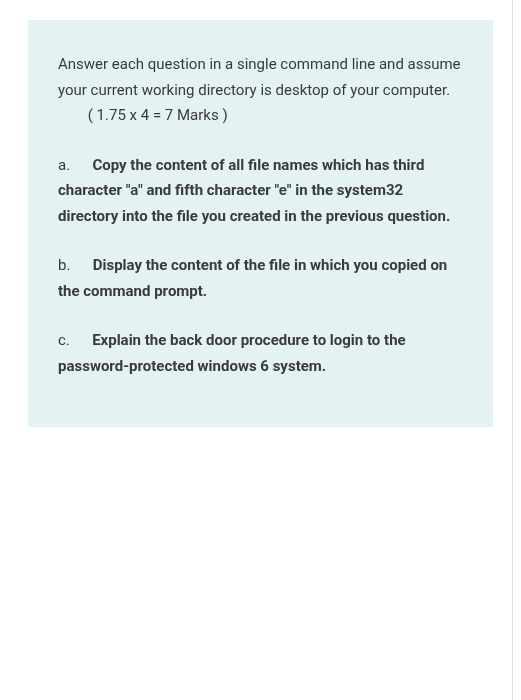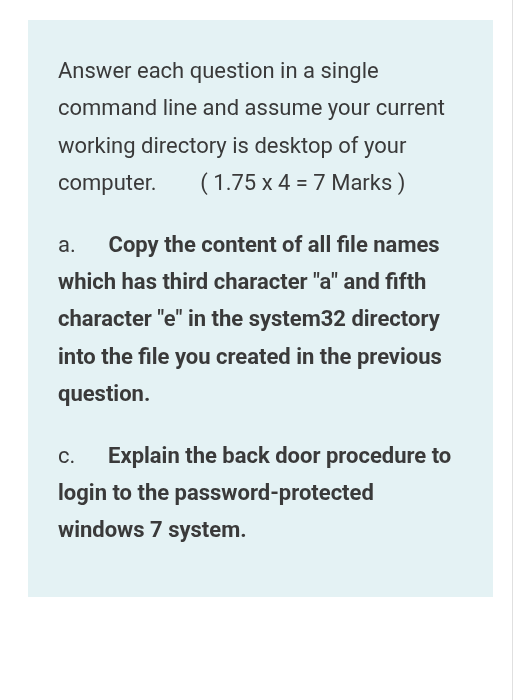--- a/index.html
+++ b/index.html
@@ -24,21 +24,21 @@
       top: 0;
       width: 1px;
       height: 100%;
       background: #e0e0e0;
     }
     .question-card {
       background: #e4f2f4;
       width: 100%;
       padding: 32px 30px 48px 30px;
       color: #3a3a3a;
-      font-size: 22px;
+      font-size: 15px;
       line-height: 1.7;
     }
     .instruction {
       margin-bottom: 24px;
     }
     .marks {
       white-space: pre;
     }
     .item {
       margin-bottom: 24px;
@@ -63,17 +63,18 @@
   </style>
 </head>
 <body>
 
 <div class="question-card">
   <p class="instruction">
     <span>Answer each question in a single command line and assume your current working directory is desktop of your computer.</span><span class="marks">        </span><span>( 1.75 x 4 = 7 Marks )</span>
   </p>
   <div id="items-container">
       <p class="item"><span class="item-label">a.</span><span class="item-spacer">      </span><span class="item-text">Copy the content of all file names which has third character </span><span class="item-text bold">"a"</span><span class="item-text"> and fifth character </span><span class="item-text bold">"e"</span><span class="item-text"> in the system32 directory into the file you created in the previous question.</span></p>
-      <p class="item"><span class="item-label">c.</span><span class="item-spacer">      </span><span class="item-text">Explain the back door procedure to login to the password-protected windows 7 system.</span></p>
+      <p class="item"><span class="item-label">b.</span><span class="item-spacer">      </span><span class="item-text">Display the content of the file in which you copied on the command prompt.</span></p>
+      <p class="item"><span class="item-label">c.</span><span class="item-spacer">      </span><span class="item-text">Explain the back door procedure to login to the password-protected windows 6 system.</span></p>
     </div>
 </div>
 
 <div class="right-border"></div>
 
 </body></html>

